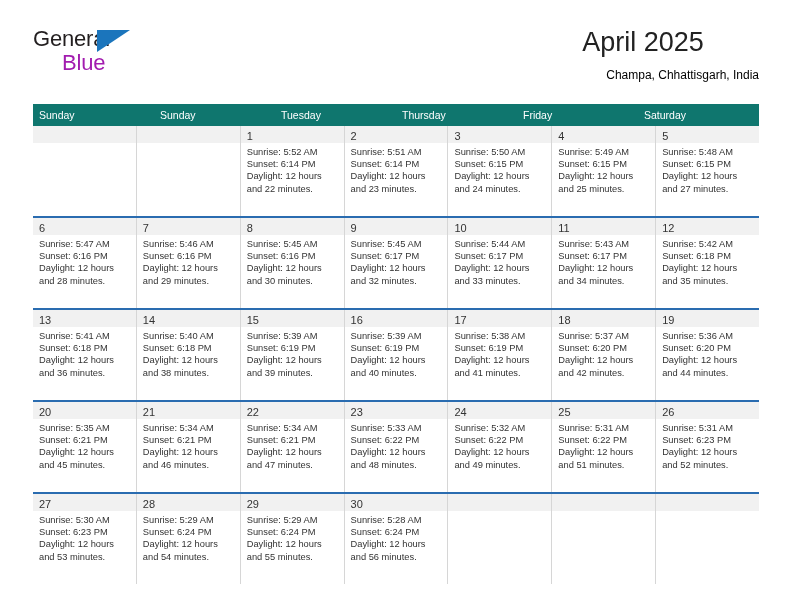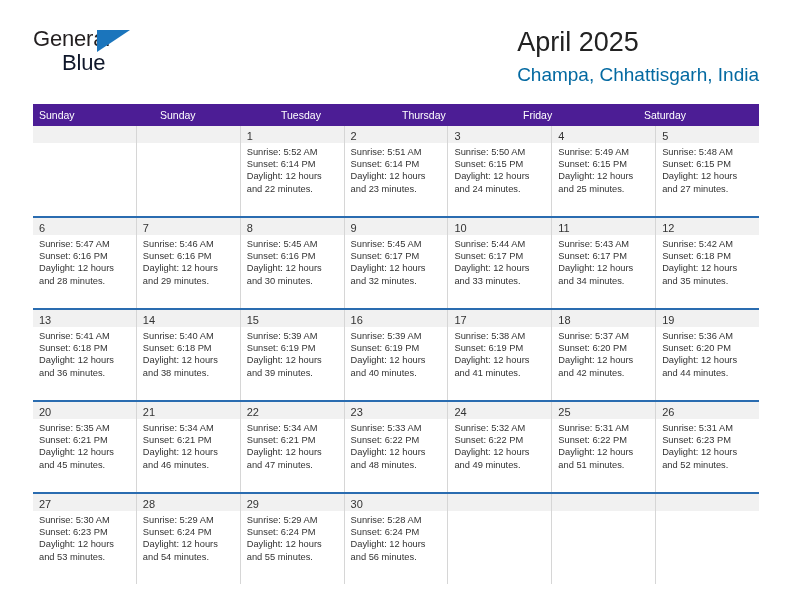--- a/index.html
+++ b/index.html
@@ -44,21 +44,21 @@
     color: #231f20;
     letter-spacing: -0.2px;
     line-height: 26px;
     white-space: nowrap;
   }
   .brand-blue {
     position: absolute;
     left: 29px;
     top: 24px;
     font-size: 22px;
-    color: #0f172a;
+    color: #a21caf;
     letter-spacing: -0.2px;
     line-height: 26px;
     white-space: nowrap;
   }
   .brand-triangle {
     position: absolute;
     left: 64px;
     top: 4px;
     width: 0;
     height: 0;
@@ -72,37 +72,38 @@
     top: 0;
   }
   .cal-title {
     font-size: 27px;
     color: #222222;
     line-height: 32px;
     white-space: nowrap;
   }
   .cal-subtitle {
     margin-top: 9px;
-    font-size: 19px;
-    color: #0369a1;
+    font-size: 12px;
+    color: #000000;
     line-height: 16px;
     white-space: nowrap;
+    margin-left: 24px;
   }
 
   
   .calendar {
     position: absolute;
     left: 33px;
     top: 104px;
     width: 726px;
   }
   .dow-row {
     display: flex;
     width: 100%;
-    background: #4c1d95;
+    background: #0f766e;
   }
   .dow-cell {
     flex: 1 1 0;
     box-sizing: border-box;
     padding: 4px 0 4px 6px;
     font-size: 10.5px;
     color: #ffffff;
     line-height: 14px;
     white-space: nowrap;
   }

